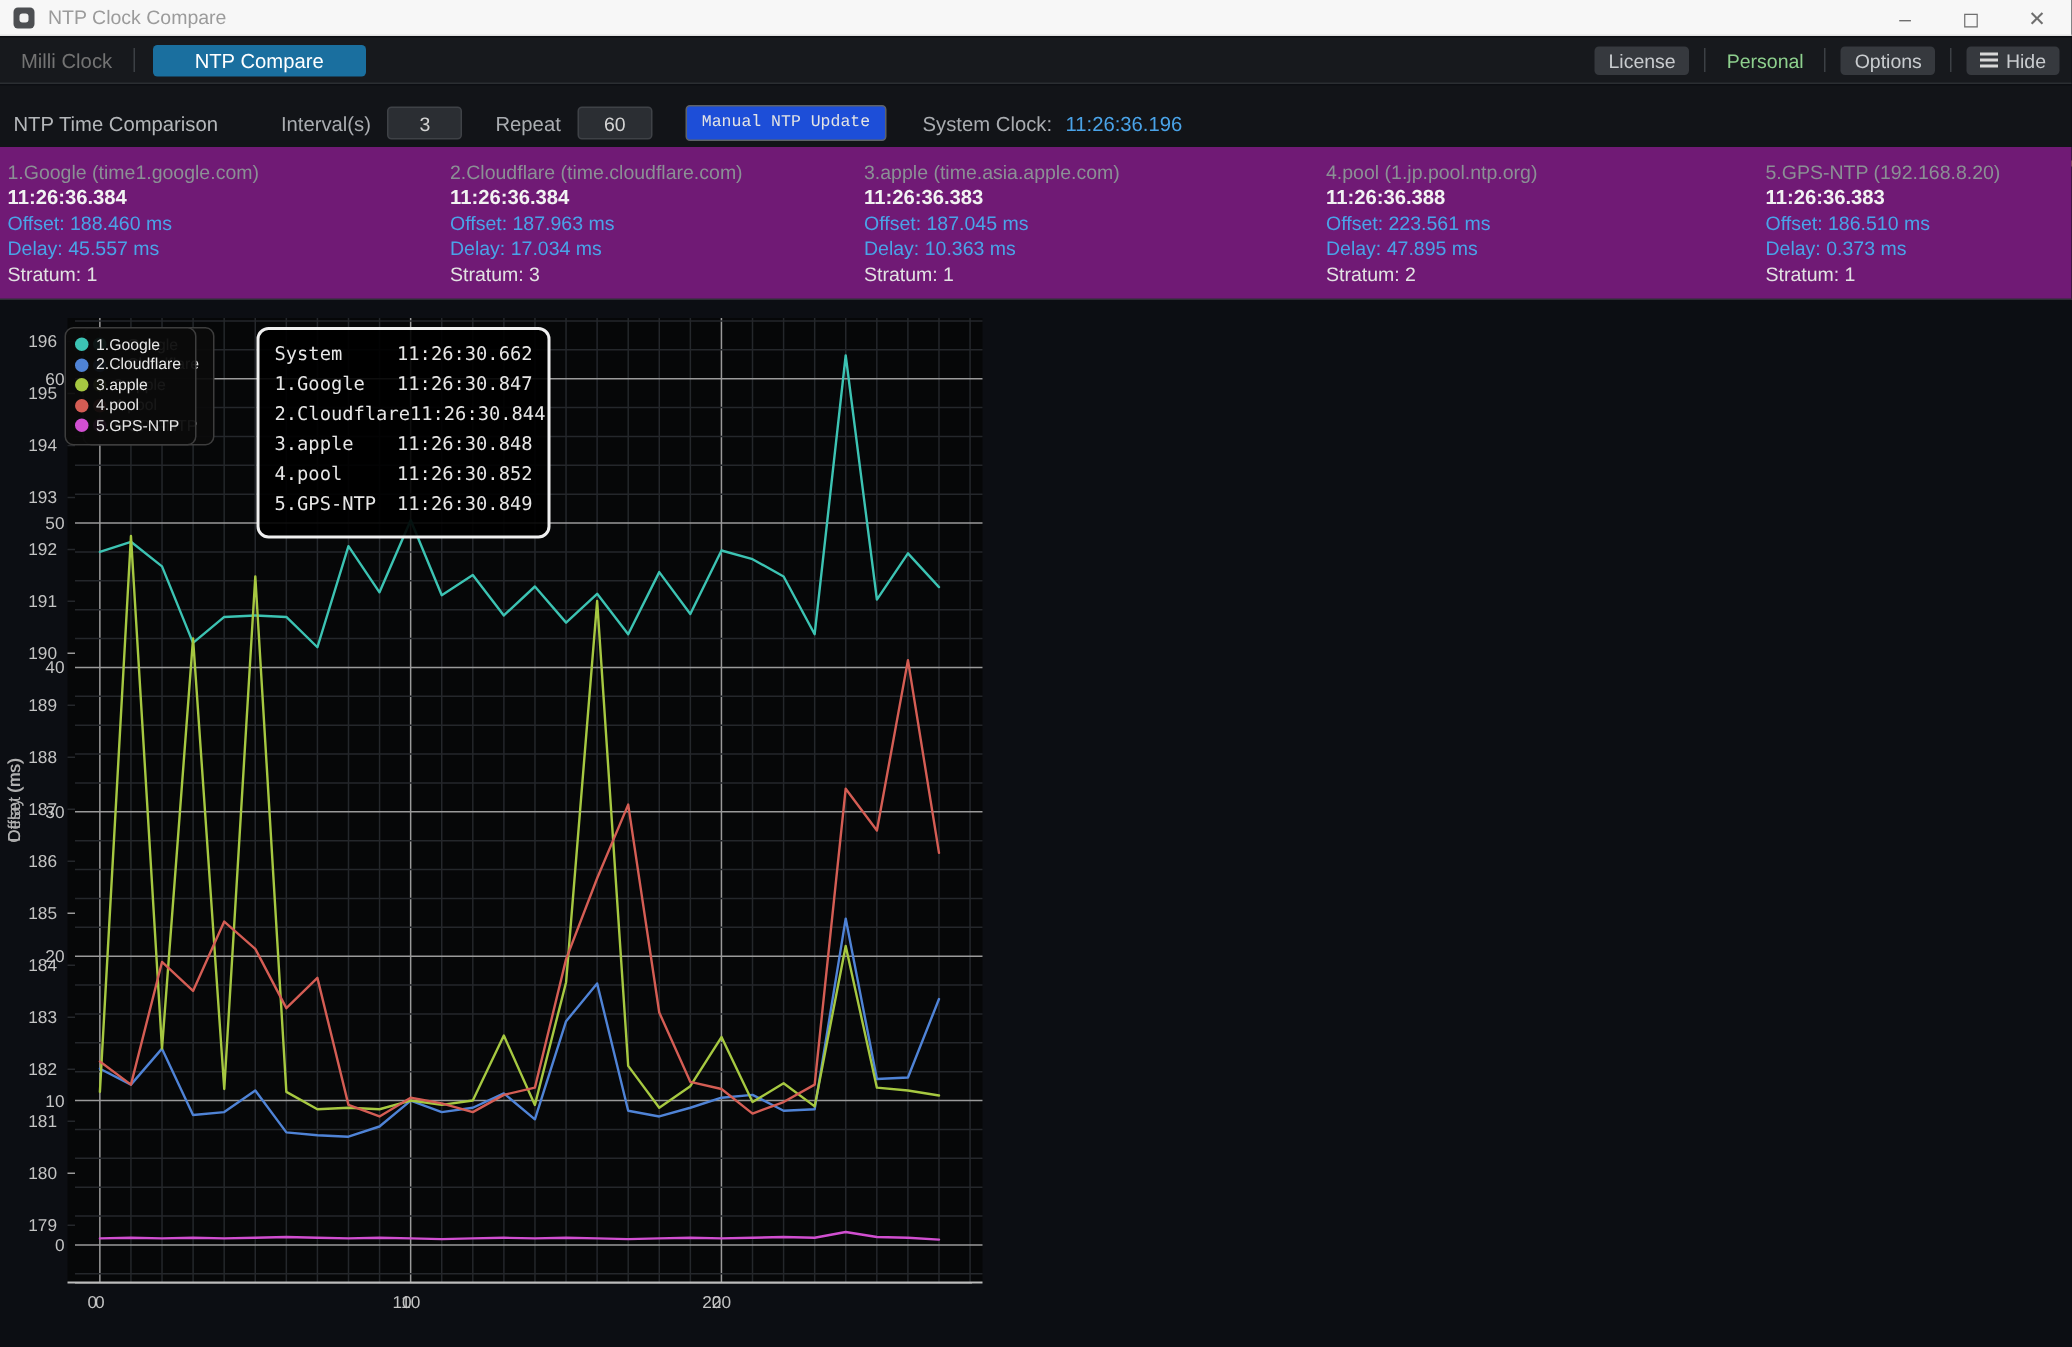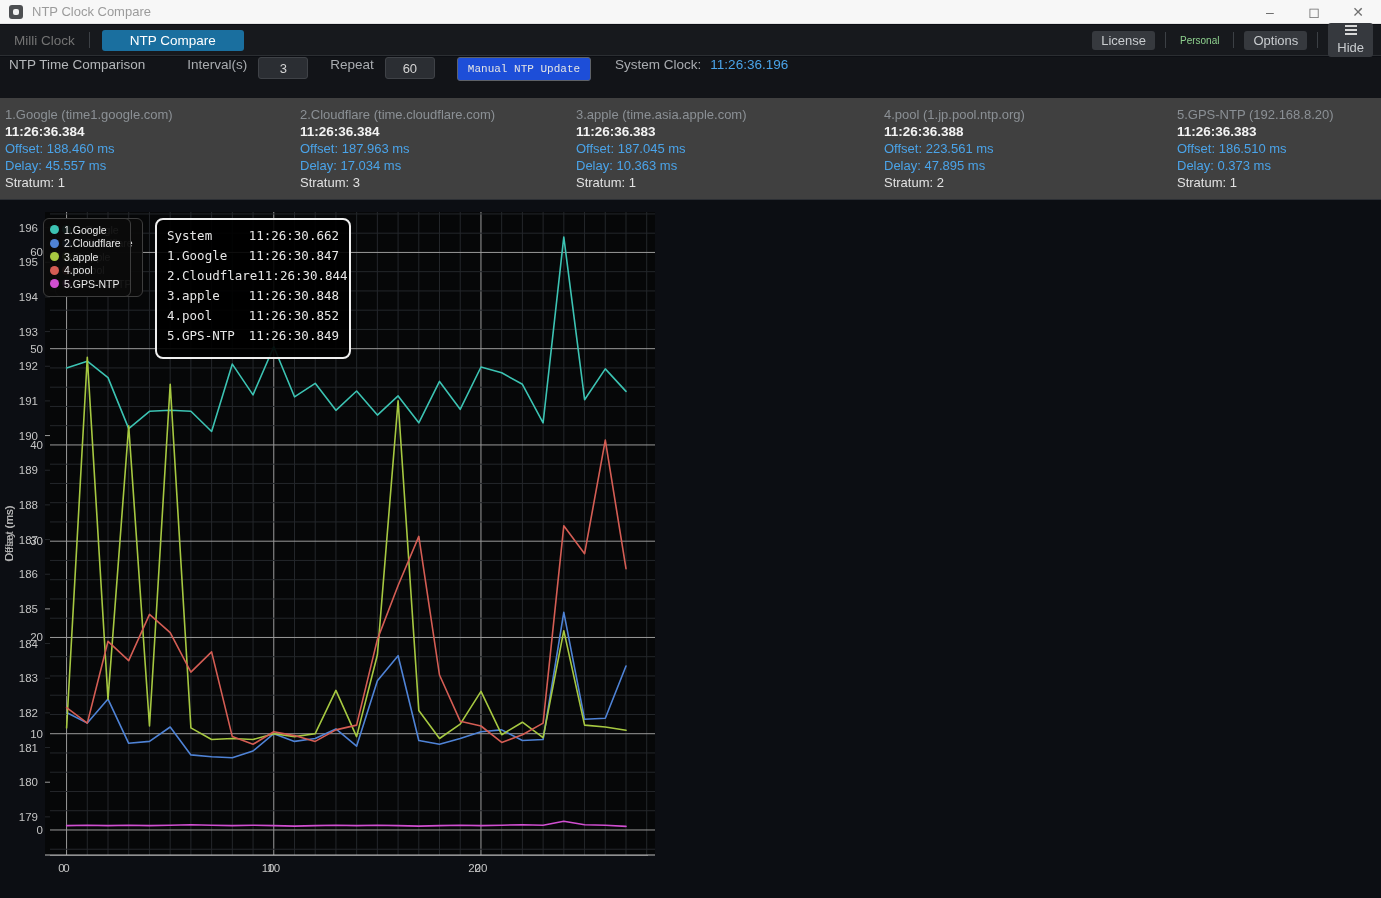--- a/index.html
+++ b/index.html
@@ -22,61 +22,61 @@
   
   .tabbar { position:absolute; left:0; top:25px; width:1381px; height:31px;
             background:#17191d; border-bottom:1px solid #2b2e32;
             display:flex; align-items:center; }
   .tab-plain { color:#737373; font-size:13.5px; padding:0 14px; }
   .vsep { width:1px; height:16px; background:#3c4045; }
   .tab-active { margin-left:12px; background:#1a6f9f; color:#fff; font-size:13.5px;
                 padding:3px 28px; border-radius:3px; }
   .tabbar-right { margin-left:auto; display:flex; align-items:center; gap:10px; padding-right:8px; }
   .chip { background:#36393e; color:#c9cccf; font-size:13px; padding:2px 9px; border-radius:3px; }
-  .chip-green { background:transparent; color:#8ed08e; font-size:10px; padding:2px 4px; }
-  .hide-chip { display:flex; align-items:center; gap:5px;flex-direction:column; }
+  .chip-green { background:transparent; color:#8ed08e; font-size:13px; padding:2px 4px; }
+  .hide-chip { display:flex; align-items:center; gap:5px; }
   .burger { display:inline-block; width:12px; height:10px; position:relative; }
   .burger span { position:absolute; left:0; width:12px; height:2px; background:#d8d8d8; }
   .burger span:nth-child(1){top:0} .burger span:nth-child(2){top:4px} .burger span:nth-child(3){top:8px}
 
   
   .toolbar { position:absolute; left:0; top:57px; width:1381px; height:54px;
-             background:#121418; border-bottom:1px solid #fdba74;
-             display:flex; gap:0; }
+             background:#121418; border-bottom:4px solid #fdba74;
+             display:flex; align-items:center; gap:0; }
   .tb-title { color:#b4b7ba; font-size:13.5px; margin-left:9px; }
   .tb-label { color:#a9acb0; font-size:13.5px; }
   .tb-input { width:50px; height:22px; background:#2b2e33; border:1px solid #3f4247;
               border-radius:3px; color:#d4d4d4; font-size:13px; text-align:center;
               font-family:"Liberation Sans", sans-serif; }
   .tb-btn { height:24px; background:#1d4ed8; border:1px solid #5e6268; border-radius:3px;
             color:#e4e4e4; font-size:11px; padding:0 10px; font-family:Liberation Mono, monospace; }
   .clock-val { color:#4aa3e8; font-size:13.5px; }
 
   
   .panels { position:absolute; left:0; top:98px; width:1381px; height:102px;
-            background:#404040; border-bottom:1px solid #2d3035; }
+            background:#701a75; border-bottom:1px solid #2d3035; }
   .panel { position:absolute; top:8px; width:280px; }
   .srv-name { color:#8b9095; font-size:13px; line-height:17px; }
   .srv-time { color:#f2f2f2; font-size:13.5px; font-weight:700; line-height:17px; }
   .srv-offset, .srv-delay { color:#4aa3e8; font-size:13px; line-height:17px; }
   .srv-stratum { color:#e2e2e2; font-size:13px; line-height:17px; }
 
   
   .chart-box { position:absolute; top:205px; height:693px; }
   #chart-left  { left:0;   width:660px; }
   #chart-right { left:660; width:721px; }
   svg text { font-family:"Liberation Sans", sans-serif; }
 
   .legend { position:absolute; background:#0b0b0bf0; border:1px solid #3d3d3d;
             border-radius:6px; padding:4px 9px 5px 6px; z-index:5; }
   .legend-row { display:flex; align-items:center; gap:5px; height:13.5px; }
   .legend-dot { width:9px; height:9px; border-radius:50%; flex:0 0 auto; }
   .legend-label { color:#e8e8e8; font-size:10.5px; white-space:nowrap; }
 
-  .tooltip { position:absolute; left:155px; top:13px; width:196px; z-index:6;
+  .tooltip { position:absolute; left:171px; top:13px; width:196px; z-index:6;
              background:#000000e8; border:2px solid #efefef; border-radius:8px;
              padding:8px 10px 9px 10px; }
   .tt-row { display:flex; justify-content:space-between; height:20px;
             font-family:"DejaVu Sans Mono", monospace; font-size:12.5px; color:#e6e6e6; }
 </style>
 </head>
 <body>
 
 <div class="titlebar">
   <span class="app-icon"></span>

